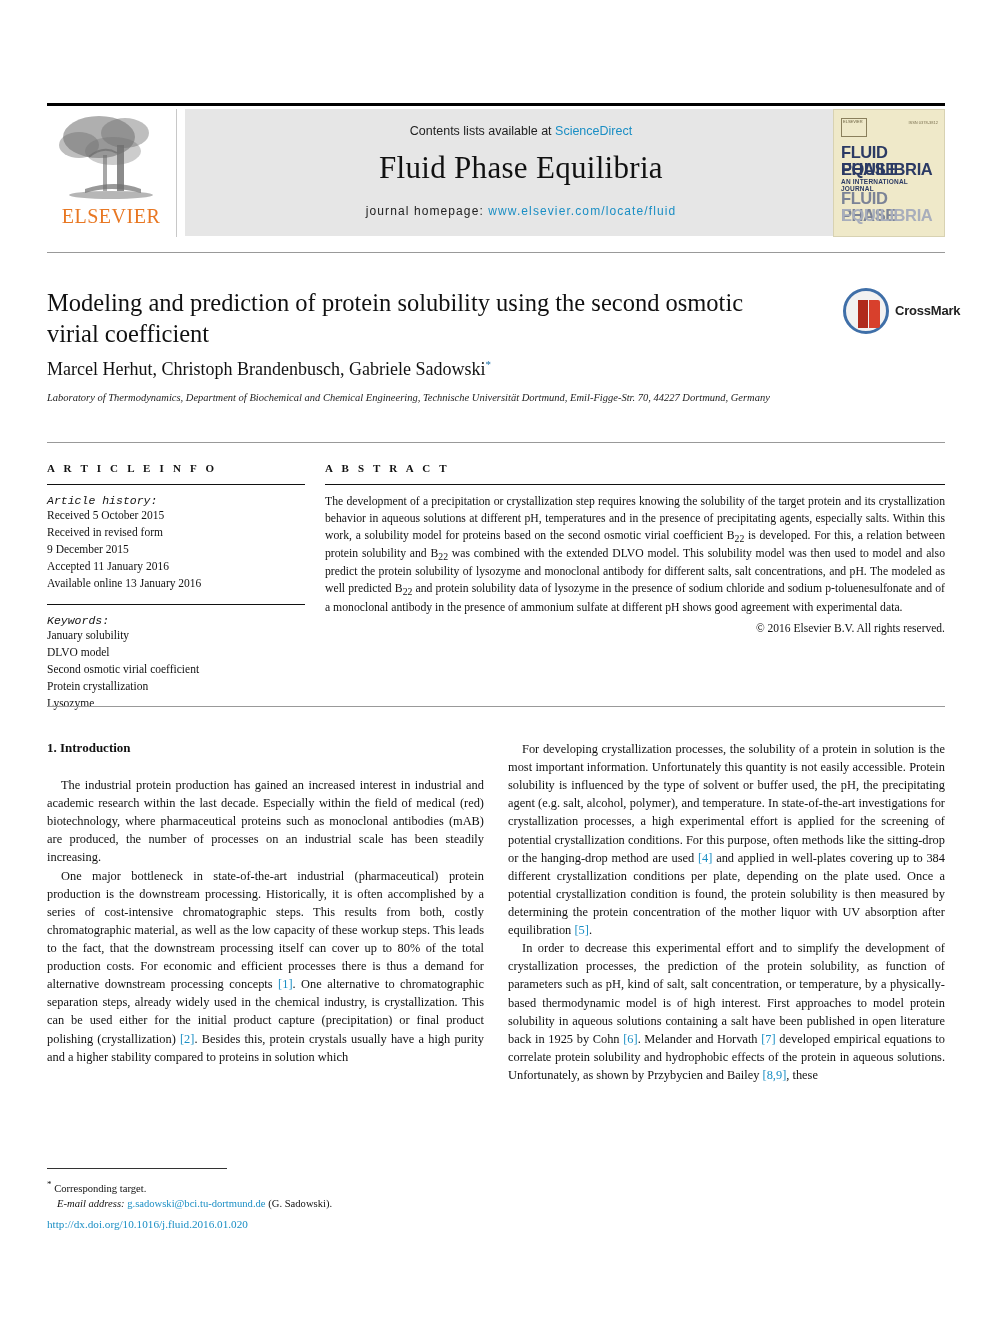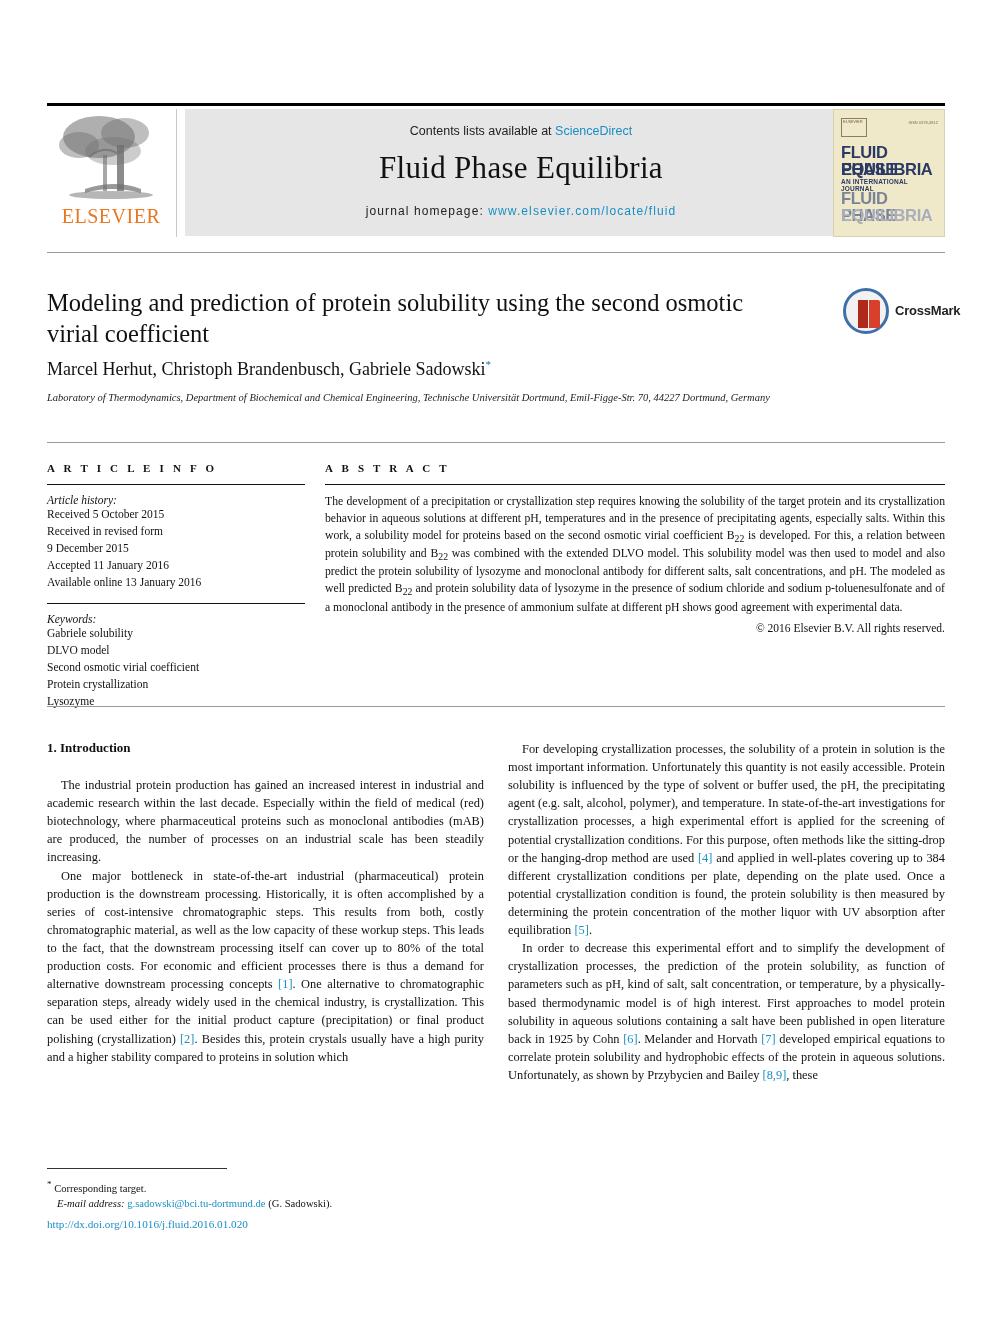--- a/index.html
+++ b/index.html
@@ -287,21 +287,21 @@
     color: #111;
   }
   .hr-thin {
     margin-top: 10px;
     margin-bottom: 9px;
     height: 1px;
     background: #111;
     width: 100%;
   }
   .hist-title, .kw-title {
-    font-family: Liberation Serif, serif;
+    font-family: Liberation Mono, monospace;
     font-style: italic;
     font-size: 11.5px;
     color: #111;
   }
   .hist-line, .kw-line {
     font-family: "Liberation Serif", serif;
     font-size: 11.5px;
     line-height: 1.48;
     color: #111;
   }
@@ -476,21 +476,21 @@
     <div class="hr-thin"></div>
     <div class="hist-title">Article history:</div>
     <div class="hist-line">Received 5 October 2015</div>
     <div class="hist-line">Received in revised form</div>
     <div class="hist-line">9 December 2015</div>
     <div class="hist-line">Accepted 11 January 2016</div>
     <div class="hist-line">Available online 13 January 2016</div>
     <div class="kw-sep"></div>
     <div class="kw-block">
       <div class="kw-title">Keywords:</div>
-      <div class="kw-line">Gabriele solubility</div>
+      <div class="kw-line">January solubility</div>
       <div class="kw-line">DLVO model</div>
       <div class="kw-line">Second osmotic virial coefficient</div>
       <div class="kw-line">Protein crystallization</div>
       <div class="kw-line">Lysozyme</div>
     </div>
   </div>
 
   <div class="abs-col">
     <div class="sec-head">A B S T R A C T</div>
     <div class="hr-thin"></div>

